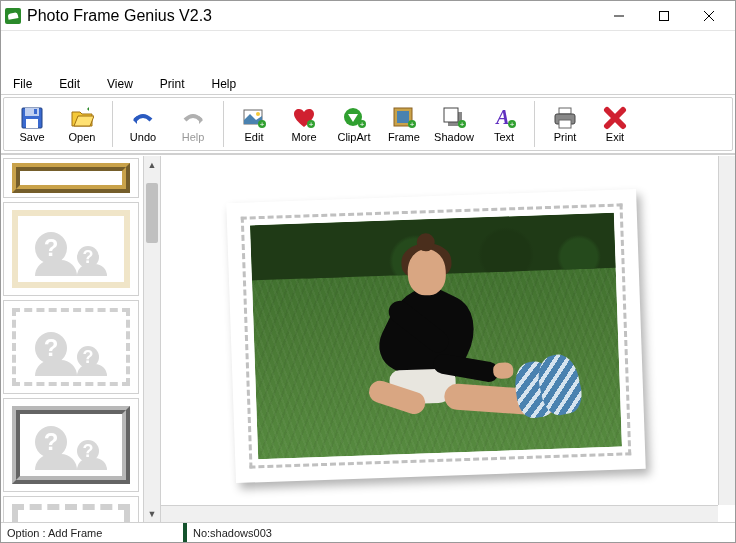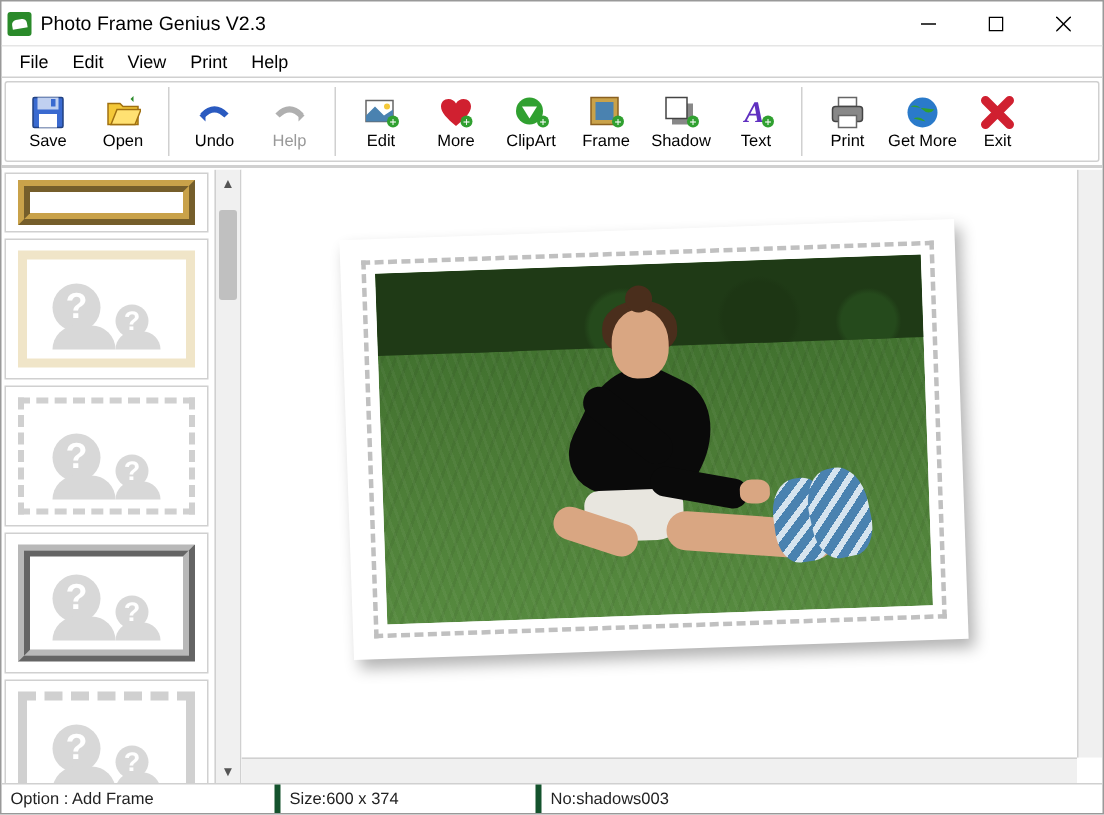--- a/index.html
+++ b/index.html
@@ -1,24 +1,24 @@
 <!DOCTYPE html>
 <html><head>
 <meta charset="utf-8">
 <style>
 * { box-sizing: border-box; margin: 0; padding: 0; }
 body { font-family: 'Segoe UI', Tahoma, sans-serif; font-size: 12px; background: #fff; width: 736px; height: 543px; overflow: hidden; border: 1px solid #999; display: flex; flex-direction: column; }
 .titlebar { height: 30px; display: flex; align-items: center; padding: 0 4px; border-bottom: 1px solid #e5e5e5; }
 .titlebar .app-icon { width: 16px; height: 16px; background: #2a8a2a; margin-right: 6px; border-radius: 2px; position: relative; }
 .titlebar .app-icon:after { content: ''; position: absolute; width: 10px; height: 6px; background: #fff; left: 3px; top: 5px; border-radius: 3px 3px 0 0; transform: rotate(-10deg); }
-.titlebar .title { flex: 1; font-size: 13px; color: #000; }
+.titlebar .title { flex: 1; font-size: 16px; color: #000; }
 .titlebar .win-btns { display: flex; }
 .titlebar .win-btn { width: 45px; height: 28px; display: flex; align-items: center; justify-content: center; font-size: 14px; color: #222; cursor: pointer; }
 .titlebar .win-btn svg { width: 10px; height: 10px; }
-.menubar { height: 20px; display: flex; align-items: center; padding: 0 4px; gap: 0; }
+.menubar { height: 20px; display: flex; align-items: center; padding: 0 4px; gap: 11px; margin-top: 43px; }
 .menubar .menu-item { padding: 2px 8px; cursor: pointer; font-size: 12px; color: #000; }
 .toolbar-wrap { border-top: 1px solid #d0d0d0; border-bottom: 2px solid #d0d0d0; padding: 2px 2px; }
 .toolbar { height: 54px; display: flex; align-items: center; gap: 2px; padding: 2px 4px; border: 1px solid #d0d0d0; border-radius: 2px; }
 .tool-btn { width: 48px; height: 48px; display: flex; flex-direction: column; align-items: center; justify-content: center; cursor: pointer; border-radius: 2px; gap: 2px; }
 .tool-btn .ico { width: 24px; height: 24px; display: flex; align-items: center; justify-content: center; }
 .tool-btn .lbl { font-size: 11px; color: #000; line-height: 1; }
 .tool-btn.disabled .lbl { color: #999; }
 .tool-sep { width: 1px; height: 46px; background: #d0d0d0; margin: 0 4px; }
 .body-area { flex: 1; display: flex; border-top: 1px solid #fff; overflow: hidden; }
 .sidebar { width: 160px; border-right: 1px solid #d0d0d0; display: flex; overflow: hidden; }
@@ -219,30 +219,20 @@
             <rect x="6" y="2" width="12" height="6" fill="#fff" stroke="#666"></rect>
             <rect x="2" y="8" width="20" height="10" fill="#888" stroke="#444" rx="2"></rect>
             <rect x="6" y="14" width="12" height="8" fill="#fff" stroke="#666"></rect>
           </svg>
         </div>
     <div class="lbl">Print</div>
   </div>
   <div class="tool-btn">
     <div class="ico">
           <svg width="24" height="24" viewBox="0 0 24 24">
-            <circle cx="12" cy="12" r="10" fill="#2a7aca"></circle>
-            <path d="M4 8 Q8 6 12 10 Q16 14 20 10" fill="#30a030"></path>
-            <path d="M6 16 Q10 14 14 18" fill="#30a030"></path>
-          </svg>
-        </div>
-    <div class="lbl">Get More</div>
-  </div>
-  <div class="tool-btn">
-    <div class="ico">
-          <svg width="24" height="24" viewBox="0 0 24 24">
             <path d="M4 4 L20 20 M20 4 L4 20" stroke="#d02030" stroke-width="6" stroke-linecap="round"></path>
           </svg>
         </div>
     <div class="lbl">Exit</div>
   </div>
 </div>
 </div>
 
 <div class="body-area">
 
@@ -340,15 +330,14 @@
         </div>
       </div>
     </div>
     <div class="canvas-scroll-v"></div>
     <div class="canvas-scroll-h"></div>
   </div>
 </div>
 
 <div class="statusbar">
   <div class="status-cell c1">Option : Add Frame</div>
-  <div class="status-cell c2">Size:600 x 374</div>
   <div class="status-cell c3">No:shadows003</div>
 </div>
 
 </body></html>

